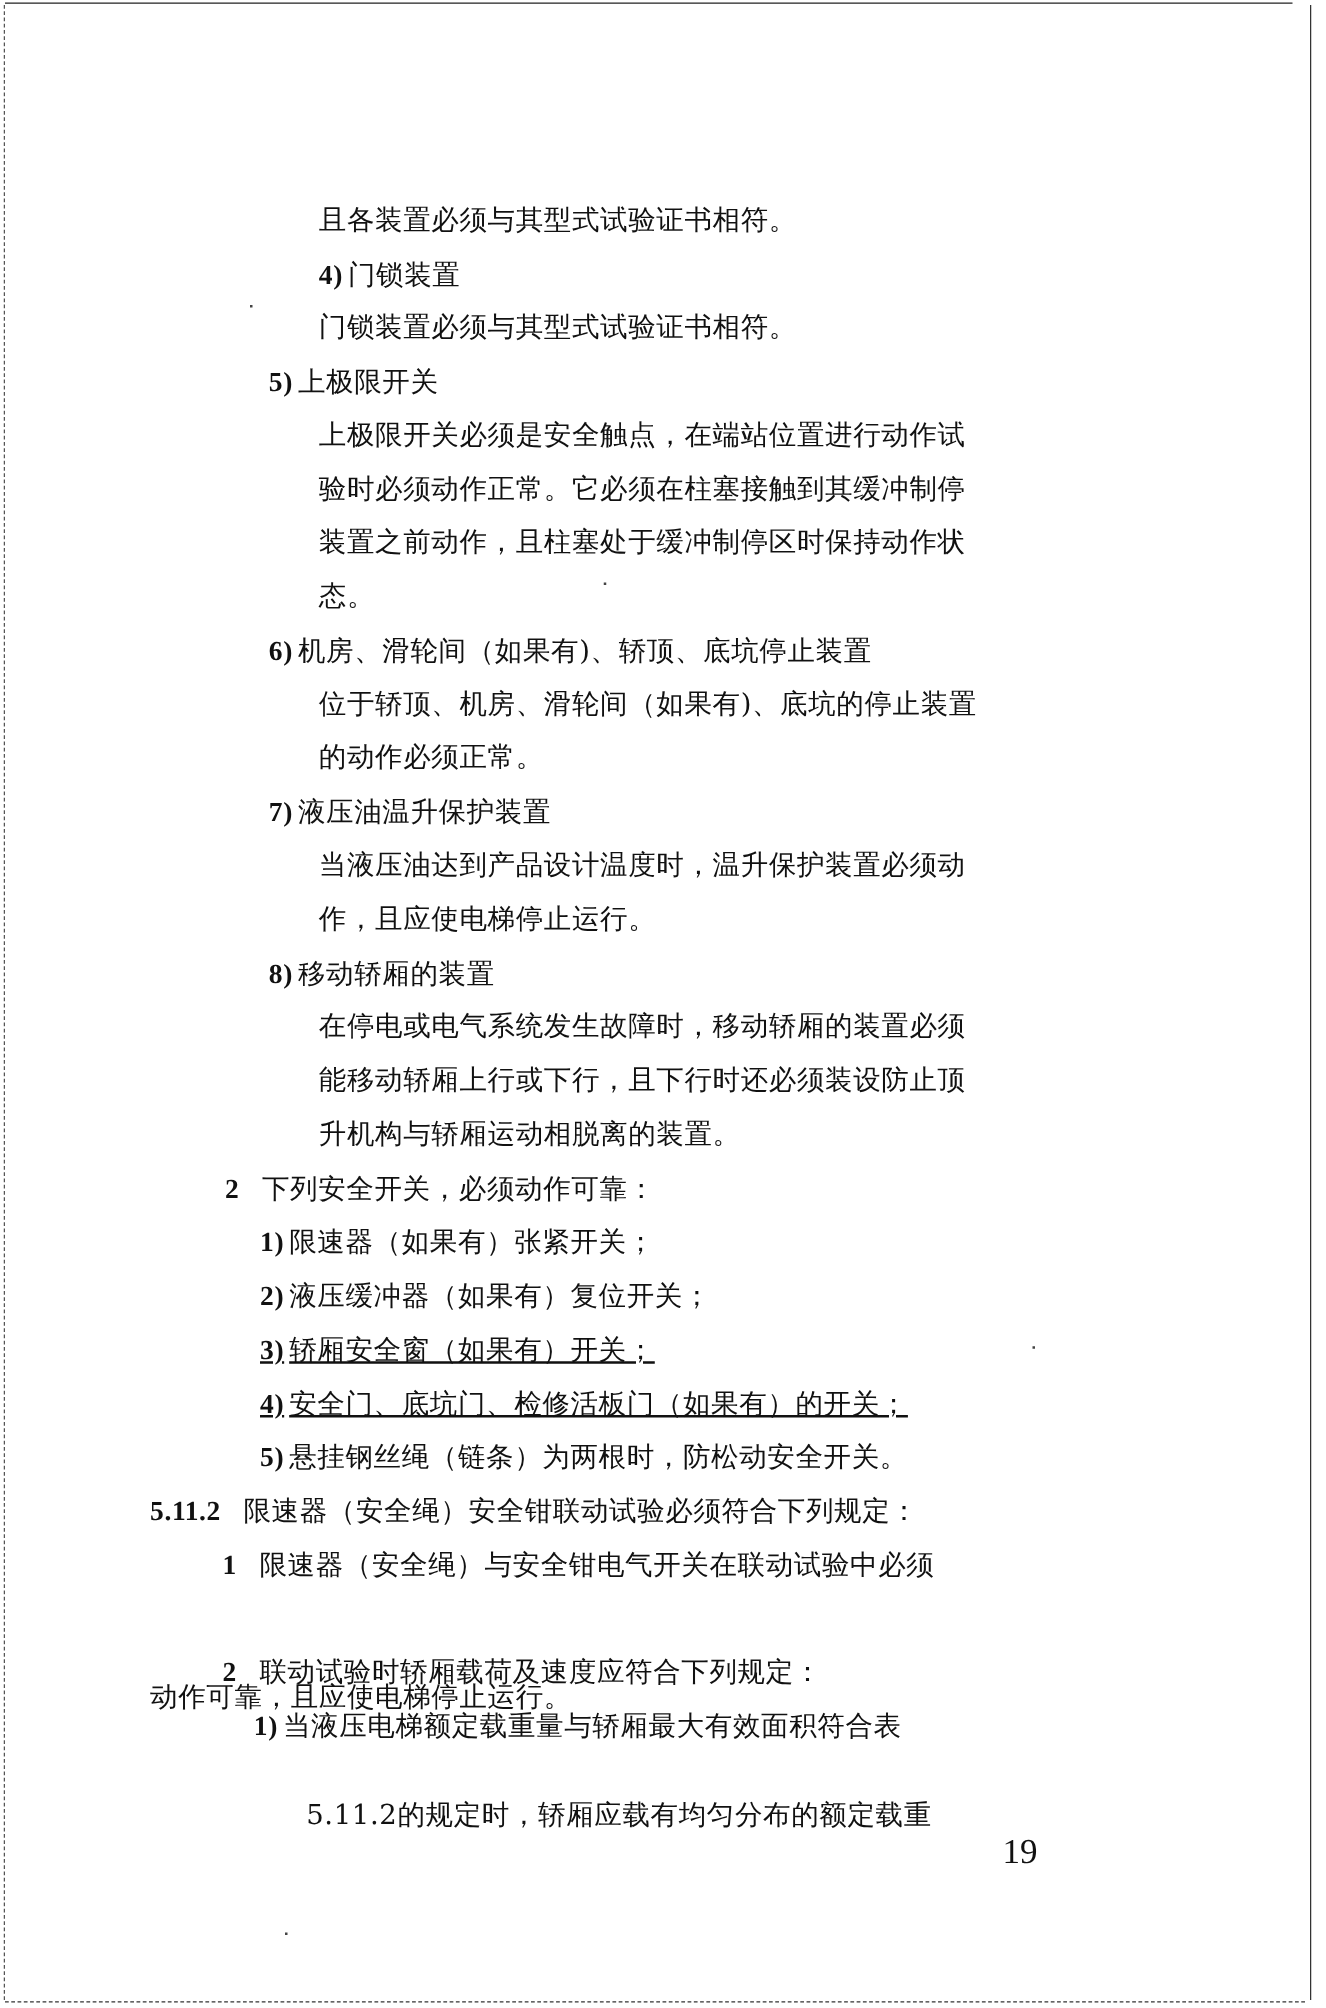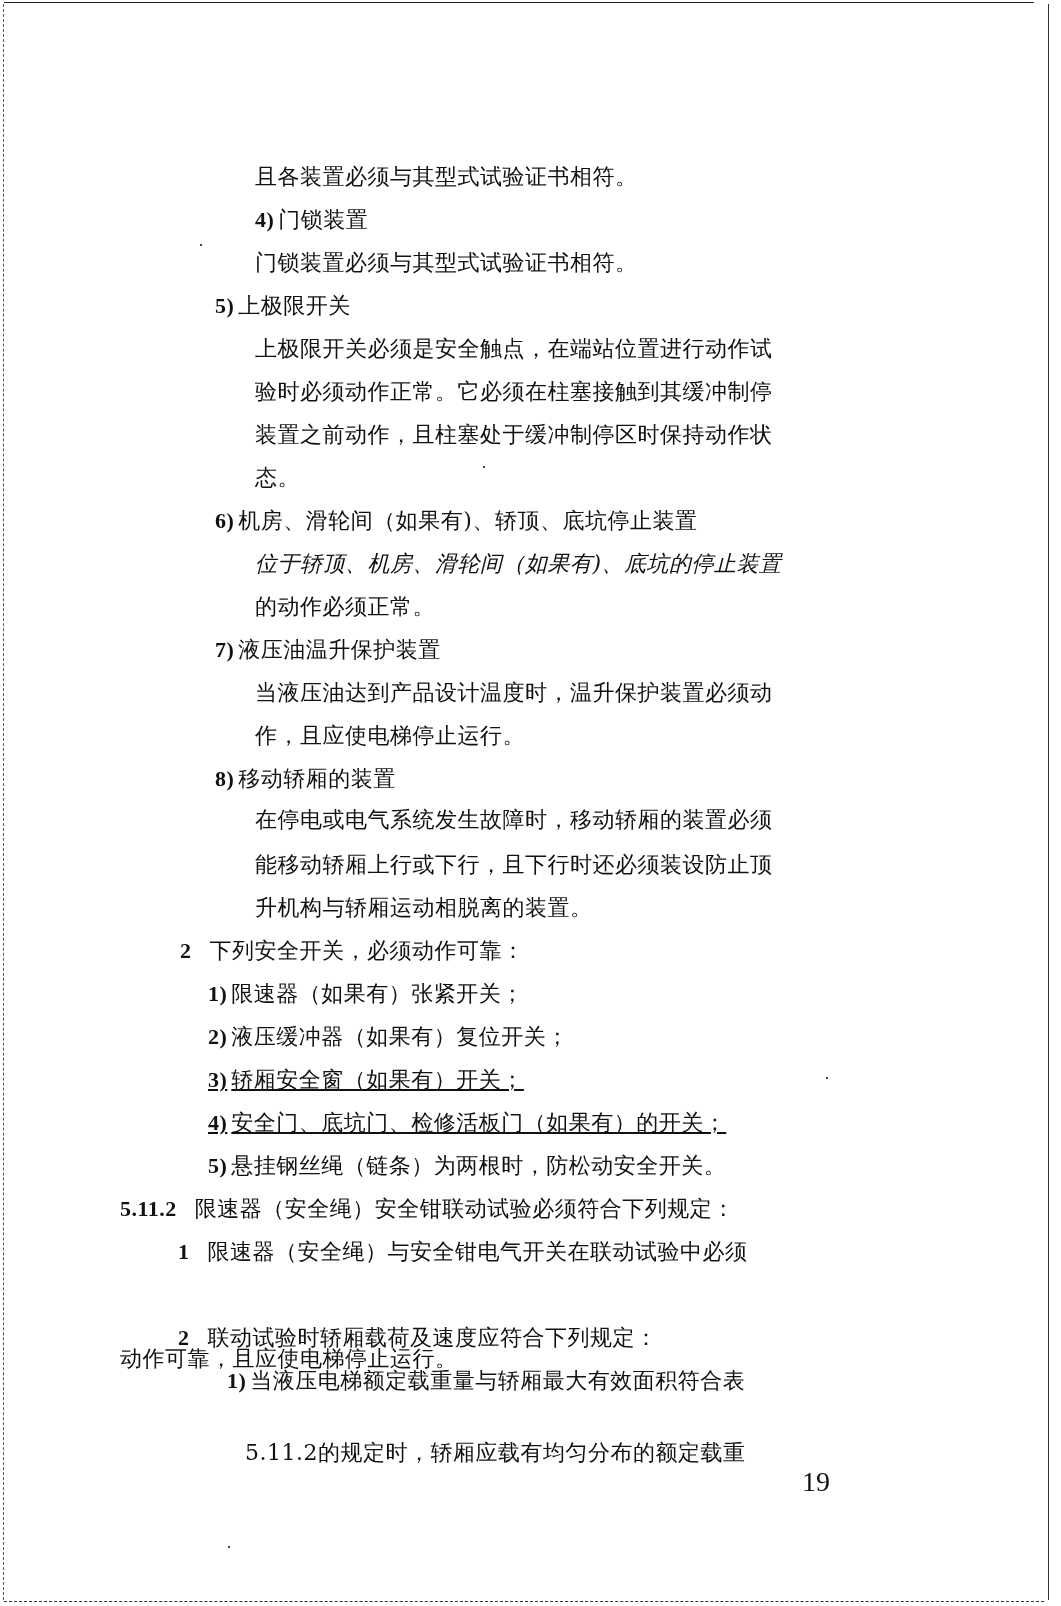--- a/index.html
+++ b/index.html
@@ -78,44 +78,44 @@
   <div class="line" style="left:215px; top:203px;margin-left:40px;"><span class="num">4)</span><span>门锁装置</span></div>
   <div class="line" style="left:255px; top:246px;"><span>门锁装置必须与其型式试验证书相符。</span></div>
 
   <div class="line" style="left:215px; top:289px;"><span class="num">5)</span><span>上极限开关</span></div>
   <div class="line" style="left:255px; top:332px;"><span>上极限开关必须是安全触点，在端站位置进行动作试</span></div>
   <div class="line" style="left:255px; top:375px;"><span>验时必须动作正常。它必须在柱塞接触到其缓冲制停</span></div>
   <div class="line" style="left:255px; top:418px;"><span>装置之前动作，且柱塞处于缓冲制停区时保持动作状</span></div>
   <div class="line" style="left:255px; top:461px;"><span>态。</span></div>
 
   <div class="line" style="left:215px; top:504px;"><span class="num">6)</span><span>机房、滑轮间（如果有)、轿顶、底坑停止装置</span></div>
-  <div class="line" style="left:255px; top:547px;font-style:italic;"><span>位于轿顶、机房、滑轮间（如果有)、底坑的停止装置</span></div>
+  <div class="line" style="left:255px; top:547px;"><span>位于轿顶、机房、滑轮间（如果有)、底坑的停止装置</span></div>
   <div class="line" style="left:255px; top:590px;"><span>的动作必须正常。</span></div>
 
   <div class="line" style="left:215px; top:633px;"><span class="num">7)</span><span>液压油温升保护装置</span></div>
   <div class="line" style="left:255px; top:676px;"><span>当液压油达到产品设计温度时，温升保护装置必须动</span></div>
   <div class="line" style="left:255px; top:719px;"><span>作，且应使电梯停止运行。</span></div>
 
   <div class="line" style="left:215px; top:762px;"><span class="num">8)</span><span>移动轿厢的装置</span></div>
-  <div class="line" style="left:255px; top:805px;font-family:Liberation Mono, monospace;"><span>在停电或电气系统发生故障时，移动轿厢的装置必须</span></div>
+  <div class="line" style="left:255px; top:805px;"><span>在停电或电气系统发生故障时，移动轿厢的装置必须</span></div>
   <div class="line" style="left:255px; top:848px;text-align:right;"><span>能移动轿厢上行或下行，且下行时还必须装设防止顶</span></div>
   <div class="line" style="left:255px; top:891px;"><span>升机构与轿厢运动相脱离的装置。</span></div>
 
   <div class="line" style="left:180px; top:934px;"><span class="item-num">2</span><span>下列安全开关，必须动作可靠：</span></div>
   <div class="line" style="left:208px; top:977px;"><span class="num">1)</span><span>限速器（如果有）张紧开关；</span></div>
   <div class="line" style="left:208px; top:1020px;"><span class="num">2)</span><span>液压缓冲器（如果有）复位开关；</span></div>
   <div class="line" style="left:208px; top:1063px;text-decoration:underline;"><span class="num">3)</span><span>轿厢安全窗（如果有）开关；</span></div>
   <div class="line" style="left:208px; top:1106px;text-decoration:underline;"><span class="num">4)</span><span>安全门、底坑门、检修活板门（如果有）的开关；</span></div>
   <div class="line" style="left:208px; top:1149px;"><span class="num">5)</span><span>悬挂钢丝绳（链条）为两根时，防松动安全开关。</span></div>
 
   <div class="line" style="left:120px; top:1192px;"><span class="clause">5.11.2</span><span>限速器（安全绳）安全钳联动试验必须符合下列规定：</span></div>
   <div class="line" style="left:178px; top:1235px;"><span class="item-num">1</span><span>限速器（安全绳）与安全钳电气开关在联动试验中必须</span></div>
   <div class="line" style="left:120px; top:1294px;margin-top:48px;"><span>动作可靠，且应使电梯停止运行。</span></div>
   <div class="line" style="left:178px; top:1321px;"><span class="item-num">2</span><span>联动试验时轿厢载荷及速度应符合下列规定：</span></div>
-  <div class="line" style="left:203px; top:1364px;margin-left:24px;"><span class="num">1)</span><span>当液压电梯额定载重量与轿厢最大有效面积符合表</span></div>
+  <div class="line" style="left:203px; top:1364px;"><span class="num">1)</span><span>当液压电梯额定载重量与轿厢最大有效面积符合表</span></div>
   <div class="line" style="left:245px; top:1407px;margin-top:29px;"><span>5.11.2的规定时，轿厢应载有均匀分布的额定载重</span></div>
 </div>
 
 <div class="page-number">19</div>
 
 <div class="speck" style="left:200px; top:244px;"></div>
 <div class="speck" style="left:483px; top:466px;"></div>
 <div class="speck" style="left:826px; top:1077px;"></div>
 <div class="speck" style="left:228px; top:1546px;"></div>
 

